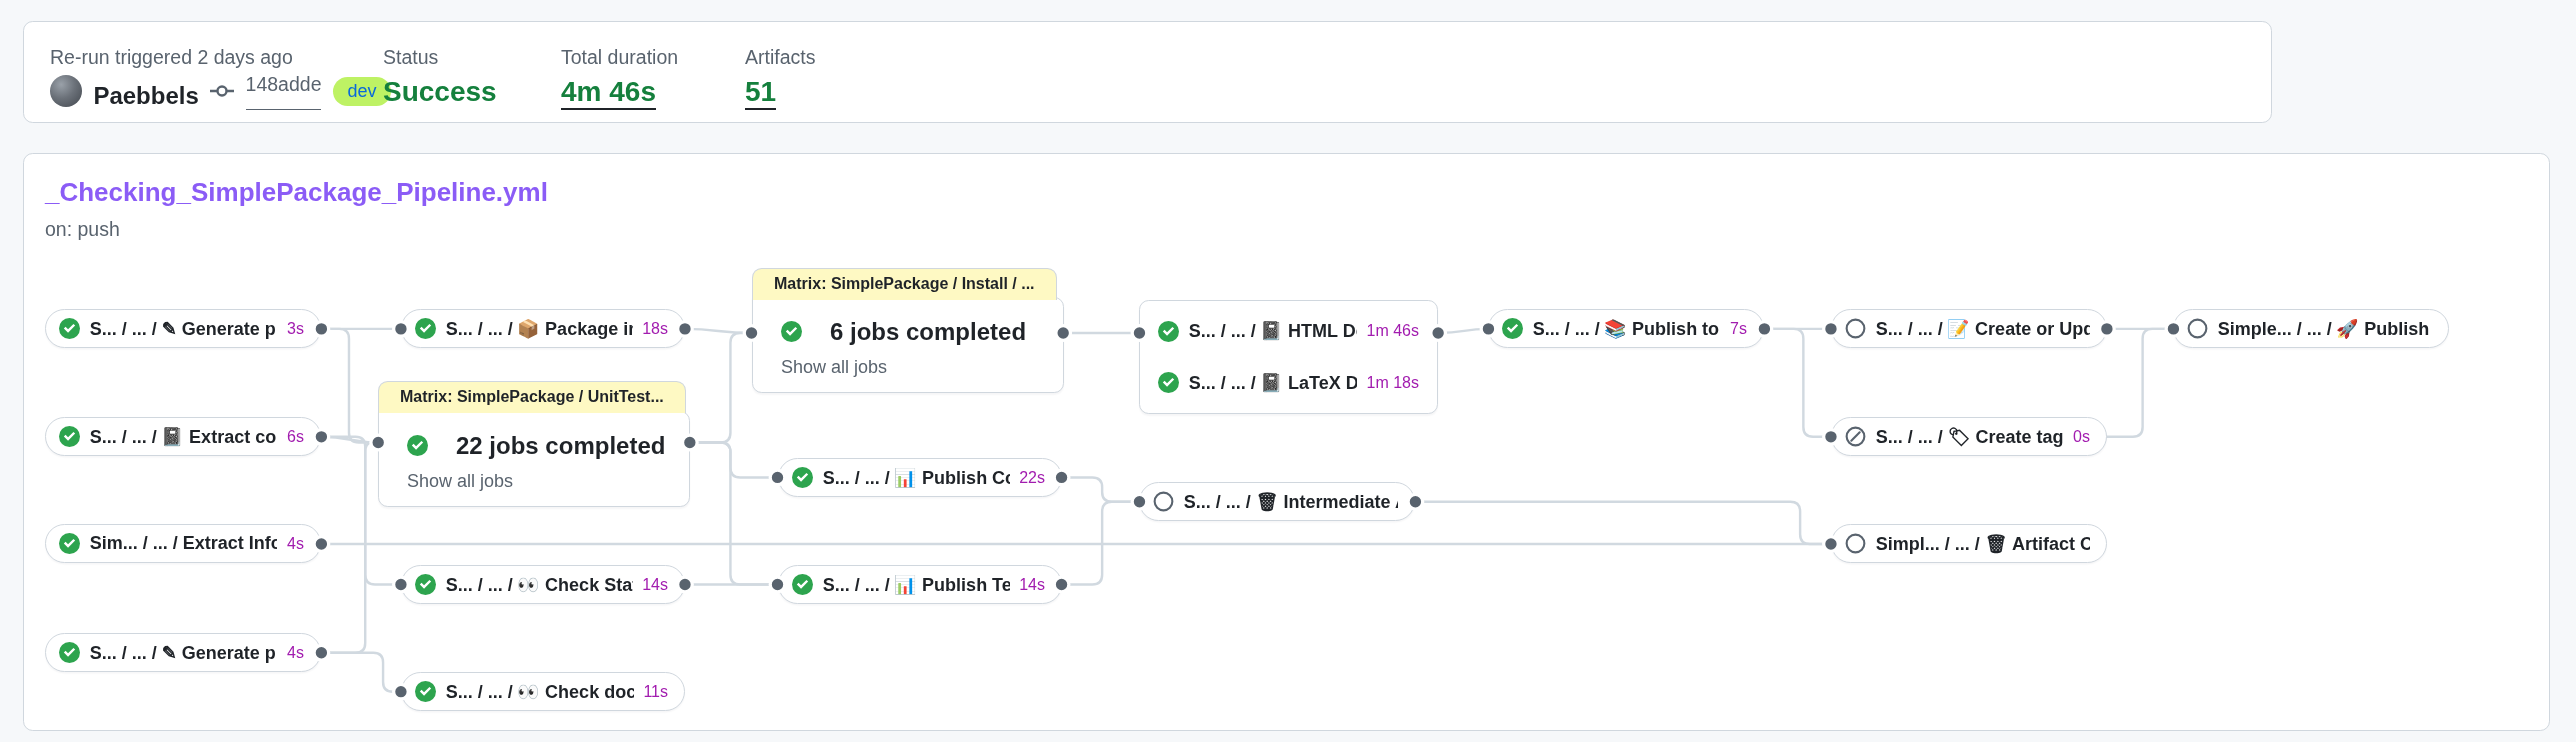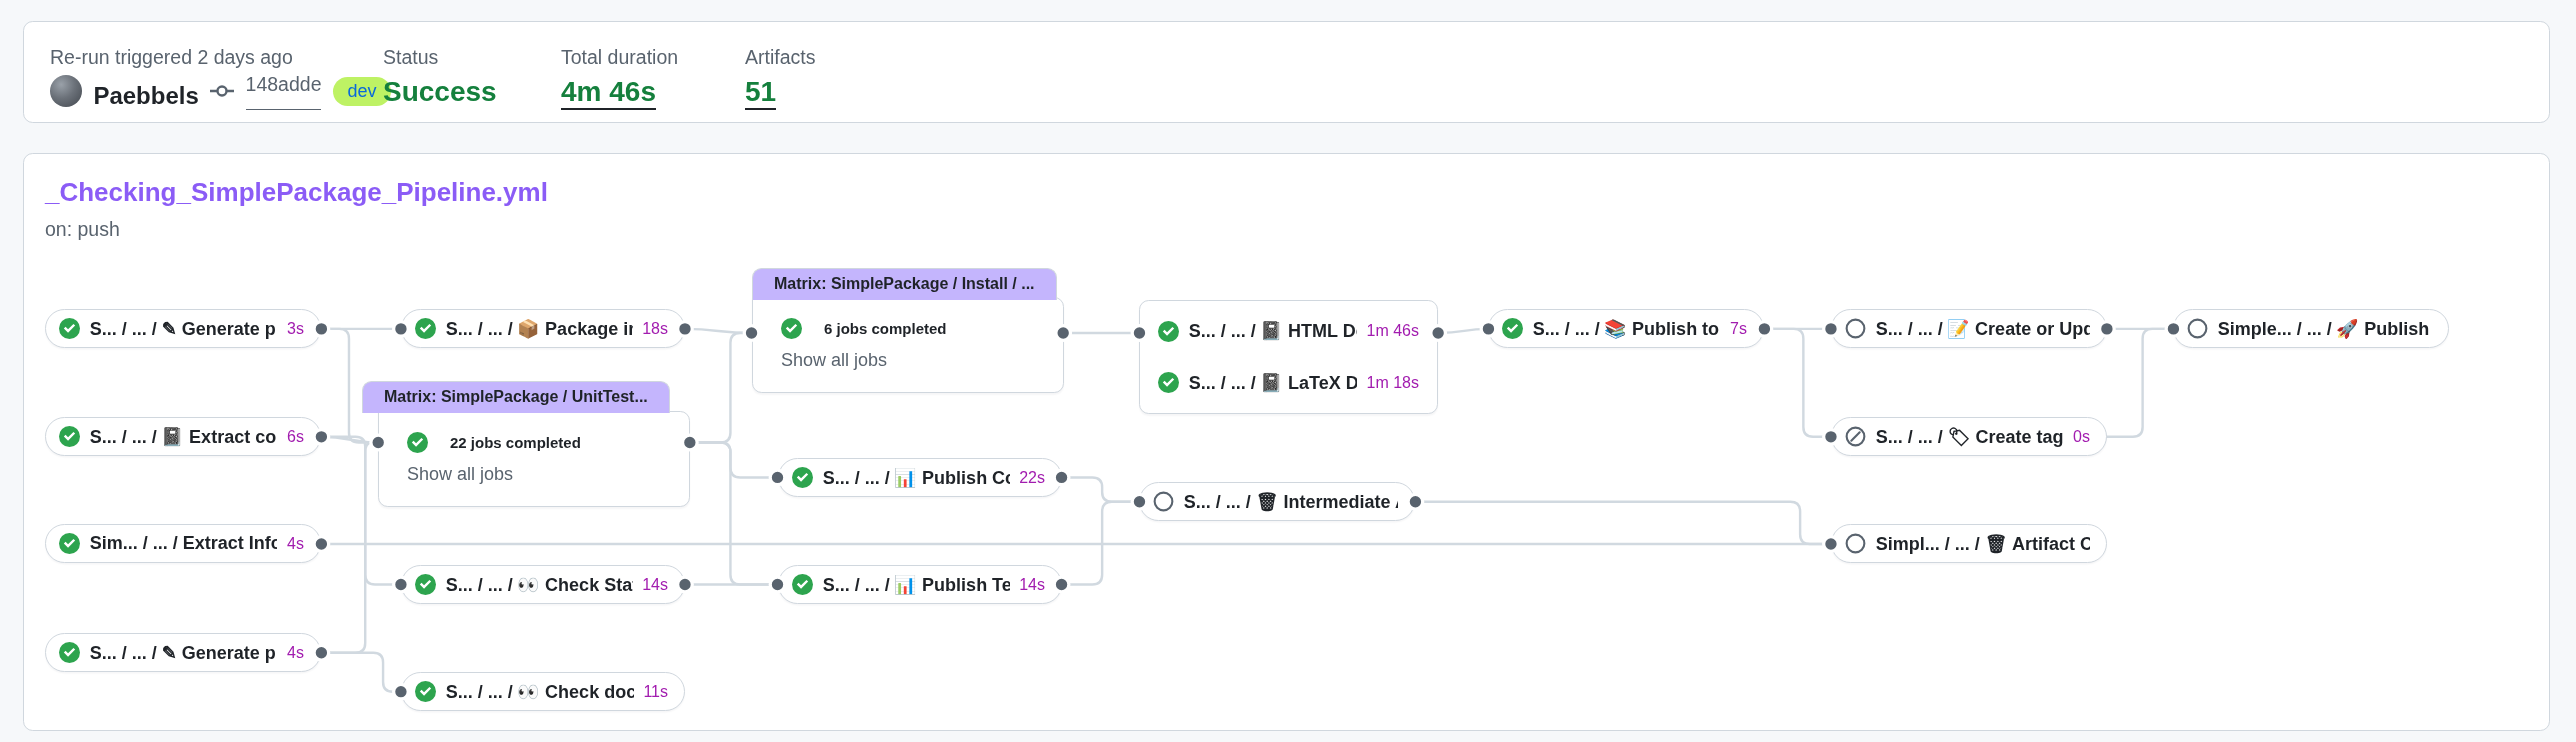--- a/index.html
+++ b/index.html
@@ -5,21 +5,21 @@
   html,body{margin:0;padding:0;}
   body{
     width:2576px;height:743px;position:relative;overflow:hidden;
     background:#f6f8fa;
     font-family:"Liberation Sans", sans-serif;
     color:#1f2328;
   }
   .card{position:absolute;background:#fff;border:1.6px solid #d0d7de;border-radius:9.7px;box-sizing:border-box;}
 
   
-  #header-card{left:23px;top:21px;width:2527px;height:102px;text-decoration:underline;}
+  #header-card{left:23px;top:21px;width:2249px;height:102px;text-decoration:underline;}
   .hcol{position:absolute;top:0;height:100%;}
   .hlabel{position:absolute;top:24px;font-size:19.5px;color:#59636e;white-space:nowrap;}
   .hvalue{position:absolute;top:54px;font-size:28px;font-weight:700;color:#15803d;white-space:nowrap;}
   .hvalue.link{border-bottom:2.4px solid #1f2328;cursor:pointer;text-align:right;}
   #actor-row{position:absolute;left:26px;top:50px;display:flex;align-items:center;gap:11.4px;}
   .avatar{width:32px;height:32px;border-radius:50%;flex:none;
     background:radial-gradient(circle at 35% 30%, #9aa1a9 0%, #6b7179 45%, #41464d 100%);}
   .actor-name{font-size:24px;font-weight:600;color:#1f2328;margin-top:10px;}
   .sha{font-size:19.5px;color:#59636e;border-bottom:1.6px solid #59636e;padding-bottom:13px;cursor:pointer;}
   .branch-badge{font-size:18px;color:#0969da;background:#bef264;border-radius:811px;padding:4px 14.6px;font-weight:500;cursor:pointer;}
@@ -38,29 +38,29 @@
     background:#fff;border:1.6px solid #d0d7de;border-radius:19.5px;
     display:flex;align-items:center;gap:9.7px;padding:0 16px 0 13px;
     box-shadow:0 1.6px 1.6px rgba(31,35,40,.04);cursor:pointer;
   }
   .node .job-label{font-size:18px;font-weight:600;color:#1f2328;white-space:nowrap;overflow:hidden;flex:1 1 auto;min-width:0;}
   .node .dur, .mrow .dur, .drow .dur{font-size:16px;font-weight:400;color:#a21caf;white-space:nowrap;flex:none;margin-left:auto;}
   .sicon{width:21px;height:21px;flex:none;display:block;}
 
   .matrix-tab{
     position:absolute;z-index:3;height:32px;box-sizing:border-box;
-    background:#c4b5fd;border:1.6px solid #d0d7de;border-bottom:none;border-radius:9.7px 9.7px 0 0;
+    background:#fef9c3;border:1.6px solid #d0d7de;border-bottom:none;border-radius:9.7px 9.7px 0 0;
     font-size:16px;font-weight:600;color:#1f2328;line-height:29px;padding:0 21px;white-space:nowrap;cursor:pointer;
   }
   .matrix-body{
     position:absolute;z-index:2;box-sizing:border-box;
     background:#fff;border:1.6px solid #d0d7de;border-radius:0 9.7px 9.7px 9.7px;
     padding:19.5px 0 0 28px;box-shadow:0 1.6px 1.6px rgba(31,35,40,.04);
   }
-  .mrow{display:flex;align-items:center;gap:22px;font-size:15px;font-weight:600;color:#1f2328;}
+  .mrow{display:flex;align-items:center;gap:28px;font-size:24px;font-weight:600;color:#1f2328;}
   .show-jobs{display:inline-block;margin:11.4px 0 0 0;font-size:18px;color:#59636e;cursor:pointer;text-align:center;}
 
   #docs-card{
     position:absolute;z-index:2;left:1139px;top:300px;width:299px;height:114px;box-sizing:border-box;
     background:#fff;border:1.6px solid #d0d7de;border-radius:9.7px;
     display:flex;flex-direction:column;justify-content:space-around;padding:4.9px 18px;cursor:pointer;
     box-shadow:0 1.6px 1.6px rgba(31,35,40,.04);
   }
   .drow{display:flex;align-items:center;gap:9.7px;}
   .drow .job-label{font-size:18px;font-weight:600;color:#1f2328;white-space:nowrap;overflow:hidden;flex:1 1 auto;min-width:0;}
@@ -164,21 +164,21 @@
 
 <div class="node" style="left:401px;top:309px;width:284px">
   <svg class="sicon" viewBox="0 0 16 16">
       <circle cx="8" cy="8" r="8" fill="#2da44e"></circle>
       <path d="M6.9 11.2 3.7 8 5 6.7 6.9 8.6 11 4.5 12.3 5.8z" fill="#fff"></path>
     </svg>
   <span class="job-label">S... / ... / 📦 Package in Sou...</span>
   <span class="dur">18s</span>
 </div>
 
-<div class="matrix-tab" style="left:362px;top:381px">Matrix: SimplePackage / UnitTest...</div>
+<div class="matrix-tab" style="left:378px;top:381px">Matrix: SimplePackage / UnitTest...</div>
 <div class="matrix-body" style="left:378px;top:411px;width:312px;height:96px">
   <div class="mrow">
     <svg class="sicon" viewBox="0 0 16 16">
         <circle cx="8" cy="8" r="8" fill="#2da44e"></circle>
         <path d="M6.9 11.2 3.7 8 5 6.7 6.9 8.6 11 4.5 12.3 5.8z" fill="#fff"></path>
       </svg>
     <span>22 jobs completed</span>
   </div>
   <span class="show-jobs">Show all jobs</span>
 </div>

